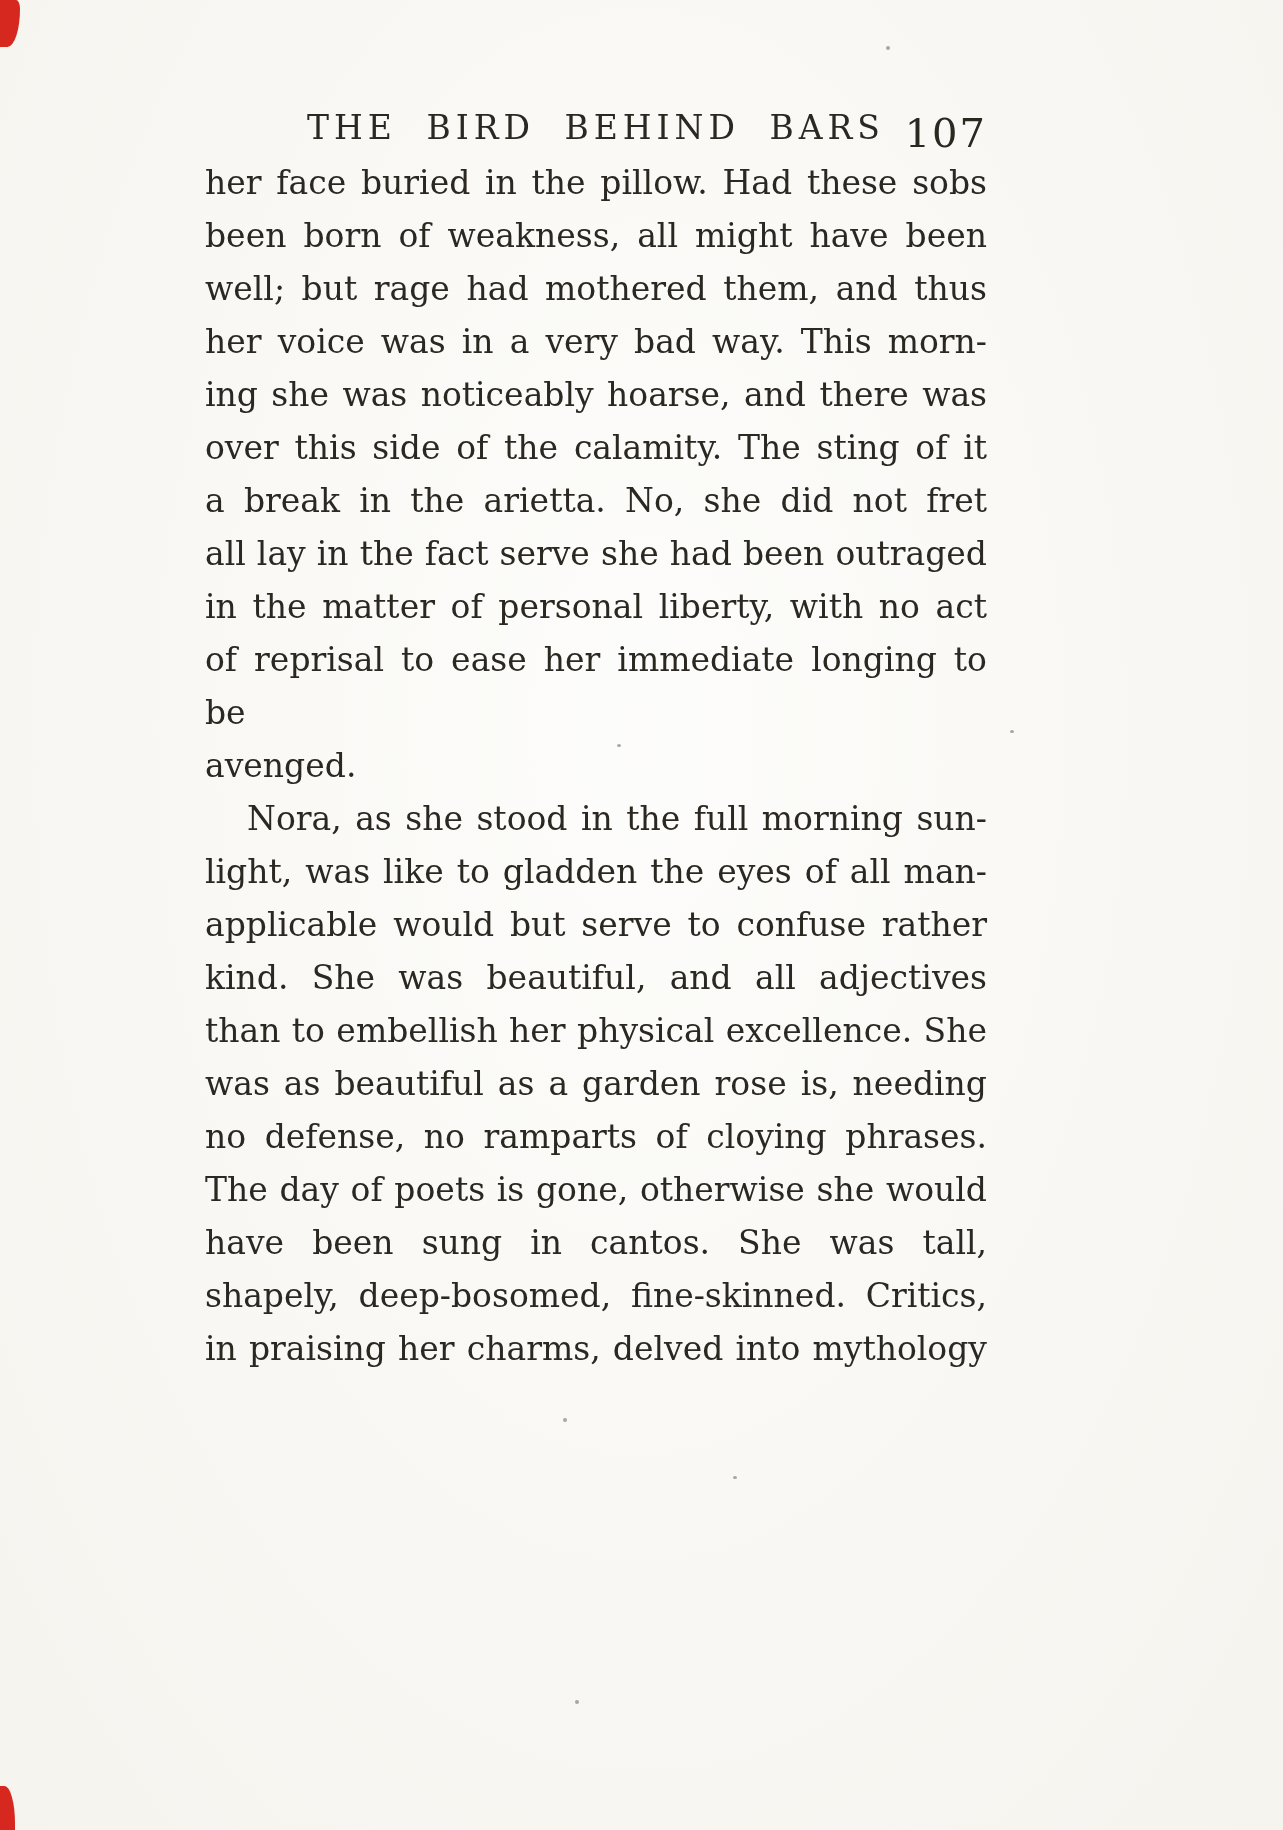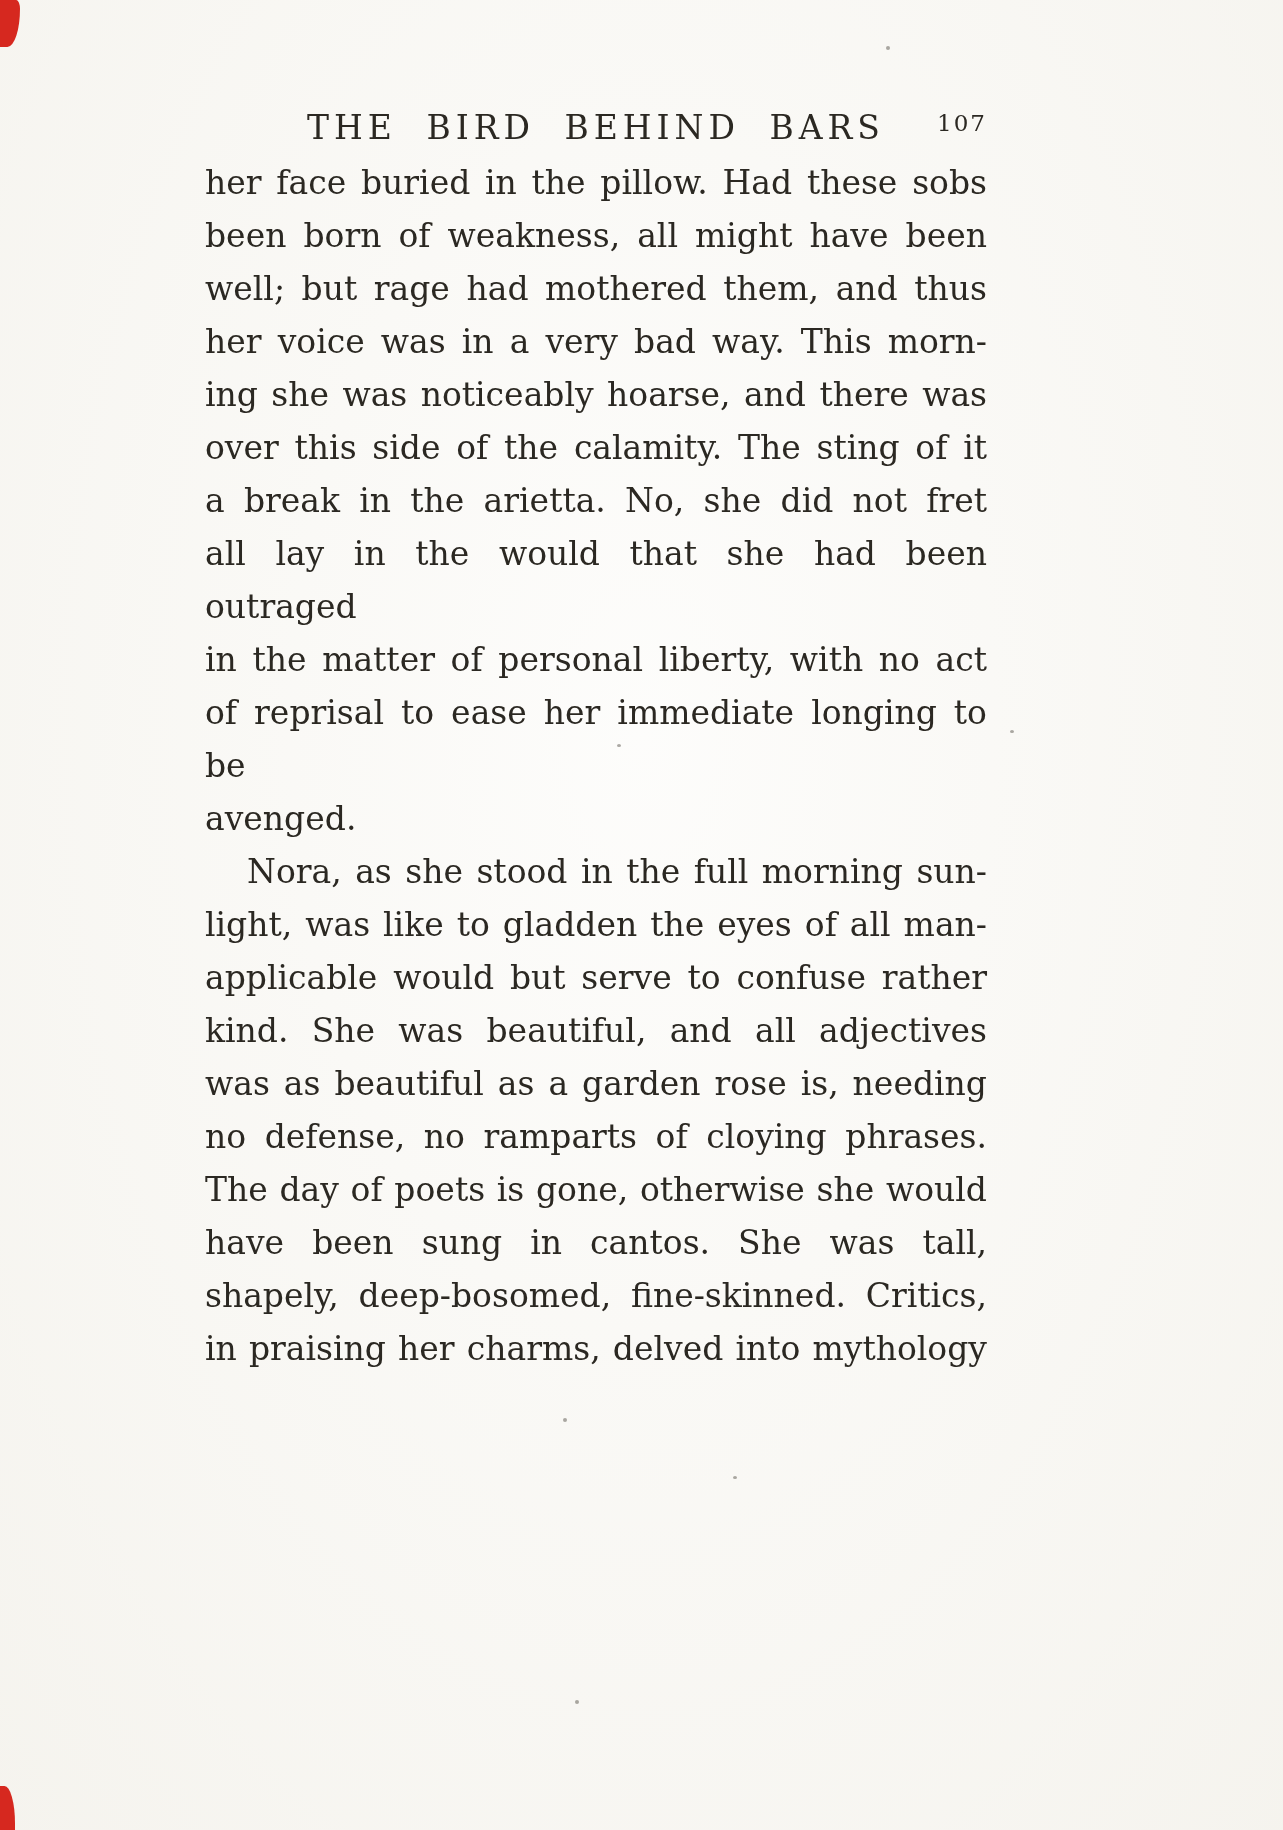--- a/index.html
+++ b/index.html
@@ -32,21 +32,21 @@
     letter-spacing:5px;
     word-spacing:14px;
     white-space:nowrap;
   }
   .page-number{
     position:absolute;
     right:0;
     top:2px;
     letter-spacing:2px;
     word-spacing:normal;
-    font-size:23px;
+    font-size:40px;
     text-align:right;
   }
   .body-text{
     font-size:33px;
     line-height:53px;
   }
   .line{
     text-align:justify;
     text-align-last:justify;
   }
@@ -101,28 +101,29 @@
     </div>
 
     <div class="body-text" id="body-text">
         <div class="line">her face buried in the pillow. Had these sobs</div>
         <div class="line">been born of weakness, all might have been</div>
         <div class="line">well; but rage had mothered them, and thus</div>
         <div class="line">her voice was in a very bad way. This morn-</div>
         <div class="line">ing she was noticeably hoarse, and there was</div>
         <div class="line">over this side of the calamity. The sting of it</div>
         <div class="line">a break in the arietta. No, she did not fret</div>
-        <div class="line">all lay in the would that she had been outraged</div>
+        <div class="line">all lay in the fact serve she had been outraged</div>
         <div class="line">in the matter of personal liberty, with no act</div>
         <div class="line">of reprisal to ease her immediate longing to be</div>
         <div class="line no-justify">avenged.</div>
         <div class="line indent">Nora, as she stood in the full morning sun-</div>
         <div class="line">light, was like to gladden the eyes of all man-</div>
         <div class="line">applicable would but serve to confuse rather</div>
         <div class="line">kind. She was beautiful, and all adjectives</div>
+        <div class="line">than to embellish her physical excellence. She</div>
         <div class="line">was as beautiful as a garden rose is, needing</div>
         <div class="line">no defense, no ramparts of cloying phrases.</div>
         <div class="line">The day of poets is gone, otherwise she would</div>
         <div class="line">have been sung in cantos. She was tall,</div>
         <div class="line">shapely, deep-bosomed, fine-skinned. Critics,</div>
         <div class="line">in praising her charms, delved into mythology</div>
       </div>
   </div>
 
 </div>

